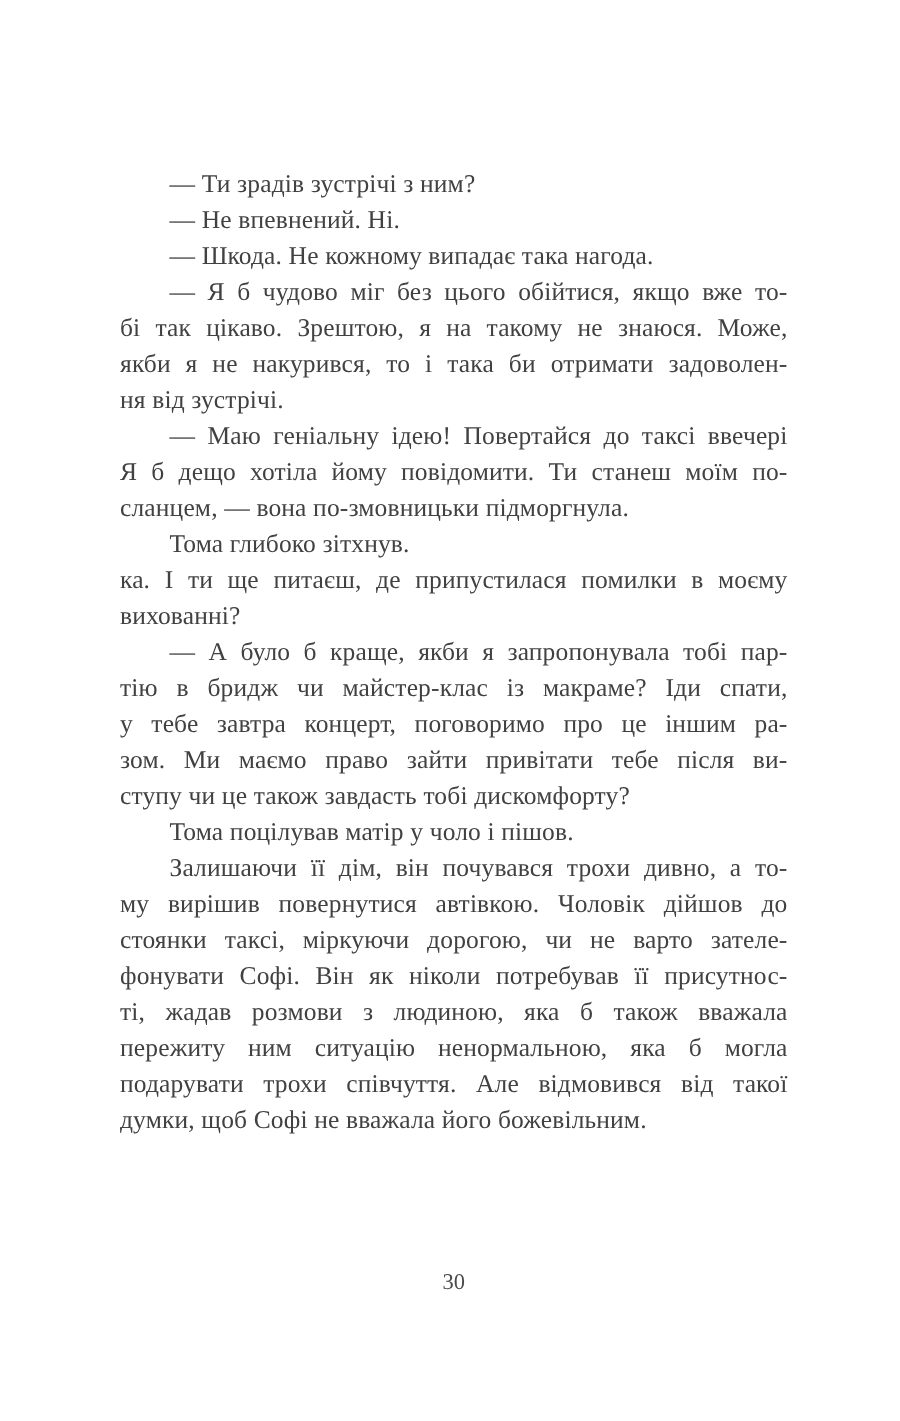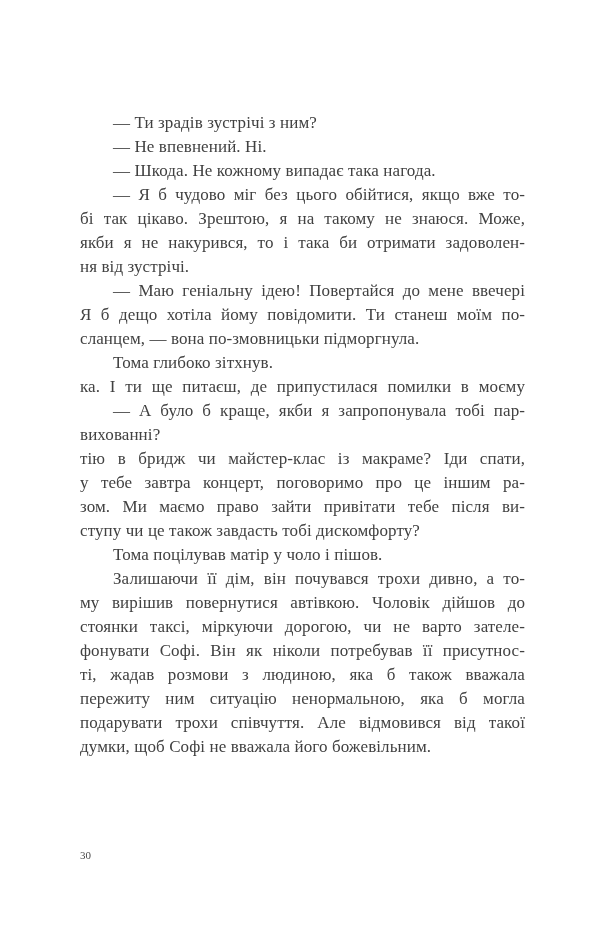--- a/index.html
+++ b/index.html
@@ -37,45 +37,45 @@
     padding-left: 33px;
   }
   .line.para-end {
     text-align-last: left;
   }
   .page-number {
     position: absolute;
     left: 80px;
     width: 445px;
     top: 843px;
-    text-align: left;
-    font-size: 11px;
+    text-align: center;
+    font-size: 15px;
     line-height: 24px;
     color: #4a4a4a;
   }
 </style>
 </head>
 <body>
 
 <div class="page">
   <main class="text-block" id="text-block">
       <div class="line para-start para-end">— Ти зрадів зустрічі з ним?</div>
       <div class="line para-start para-end">— Не впевнений. Ні.</div>
       <div class="line para-start para-end">— Шкода. Не кожному випадає така нагода.</div>
       <div class="line para-start">— Я б чудово міг без цього обійтися, якщо вже то-</div>
       <div class="line">бі так цікаво. Зрештою, я на такому не знаюся. Може,</div>
       <div class="line">якби я не накурився, то і така би отримати задоволен-</div>
       <div class="line para-end">ня від зустрічі.</div>
-      <div class="line para-start">— Маю геніальну ідею! Повертайся до мене ввечері</div>
+      <div class="line para-start">— Маю геніальну ідею! Повертайся до таксі ввечері</div>
       <div class="line">Я б дещо хотіла йому повідомити. Ти станеш моїм по-</div>
       <div class="line para-end">сланцем, — вона по-змовницьки підморгнула.</div>
       <div class="line para-start para-end">Тома глибоко зітхнув.</div>
       <div class="line">ка. І ти ще питаєш, де припустилася помилки в моєму</div>
+      <div class="line para-end">вихованні?</div>
       <div class="line para-start">— А було б краще, якби я запропонувала тобі пар-</div>
-      <div class="line para-end">вихованні?</div>
       <div class="line">тію в бридж чи майстер-клас із макраме? Іди спати,</div>
       <div class="line">у тебе завтра концерт, поговоримо про це іншим ра-</div>
       <div class="line">зом. Ми маємо право зайти привітати тебе після ви-</div>
       <div class="line para-end">ступу чи це також завдасть тобі дискомфорту?</div>
       <div class="line para-start para-end">Тома поцілував матір у чоло і пішов.</div>
       <div class="line para-start">Залишаючи її дім, він почувався трохи дивно, а то-</div>
       <div class="line">му вирішив повернутися автівкою. Чоловік дійшов до</div>
       <div class="line">стоянки таксі, міркуючи дорогою, чи не варто зателе-</div>
       <div class="line">фонувати Софі. Він як ніколи потребував її присутнос-</div>
       <div class="line">ті, жадав розмови з людиною, яка б також вважала</div>

